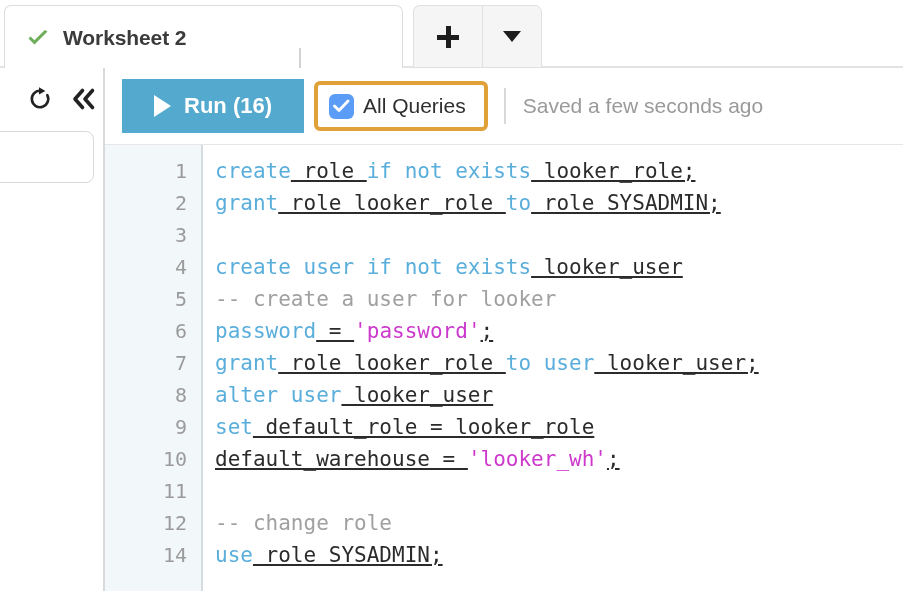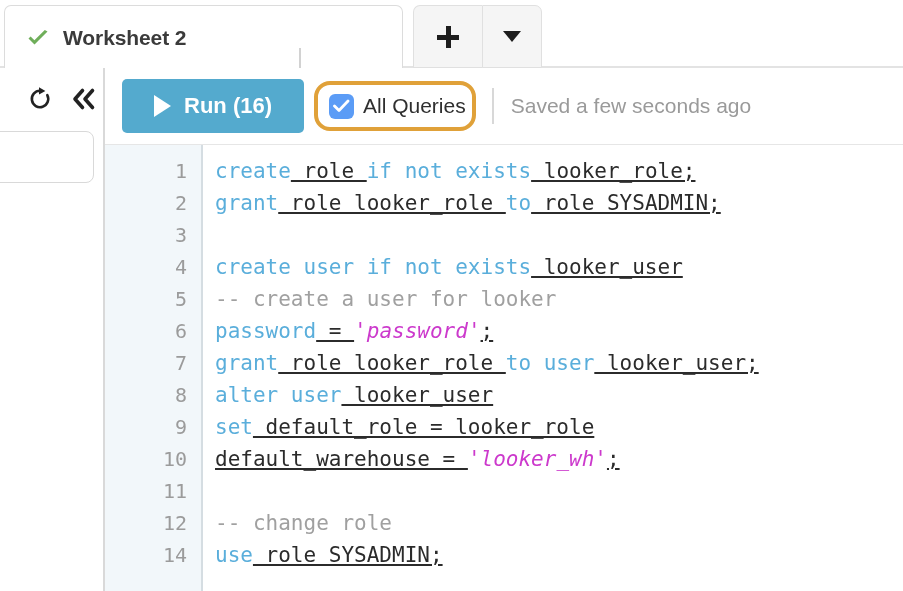--- a/index.html
+++ b/index.html
@@ -174,21 +174,21 @@
     align-items: center;
     padding-left: 17px;
     background: #ffffff;
   }
 
   .run-btn {
     height: 54px;
     min-width: 182px;
     background: #54aace;
     border: none;
-    border-radius: 5px;
+    border-radius: 0;
     color: #ffffff;
     font-family: "Liberation Sans", sans-serif;
     font-size: 22px;
     font-weight: bold;
     display: flex;
     align-items: center;
     justify-content: center;
     gap: 13px;
     cursor: pointer;
     padding: 0 20px;
@@ -200,24 +200,24 @@
     border-bottom: 11px solid transparent;
     border-left: 17px solid #ffffff;
   }
 
   .allq {
     margin-left: 10px;
     height: 50px;
     display: flex;
     align-items: center;
     gap: 9px;
-    padding: 0 6px 0 11px;
+    padding: 0 18px 0 11px;
     background: #ffffff;
     border: 4px solid #e0a139;
-    border-radius: 16px;
+    border-radius: 6px;
     cursor: pointer;
   }
 
   .cbox {
     width: 25px;
     height: 25px;
     border-radius: 6px;
     background: #5b9cf6;
     display: flex;
     align-items: center;
@@ -285,21 +285,21 @@
   .code .cl {
     height: 32px;
     line-height: 32px;
     font-family: "DejaVu Sans Mono", monospace;
     font-size: 21px;
     color: #2b2b2b;
     white-space: pre;
   }
 
   .kw  { color: #5aaedb; }
-  .str { color: #cc39cc; font-style: italic; }
+  .str { color: #cc39cc; }
   .cmt { color: #a0a0a0; }
   .pl  { color: #2b2b2b; text-decoration: underline; }
 </style>
 </head>
 <body>
 
 <div class="app">
 
   <div class="tabbar">
 

